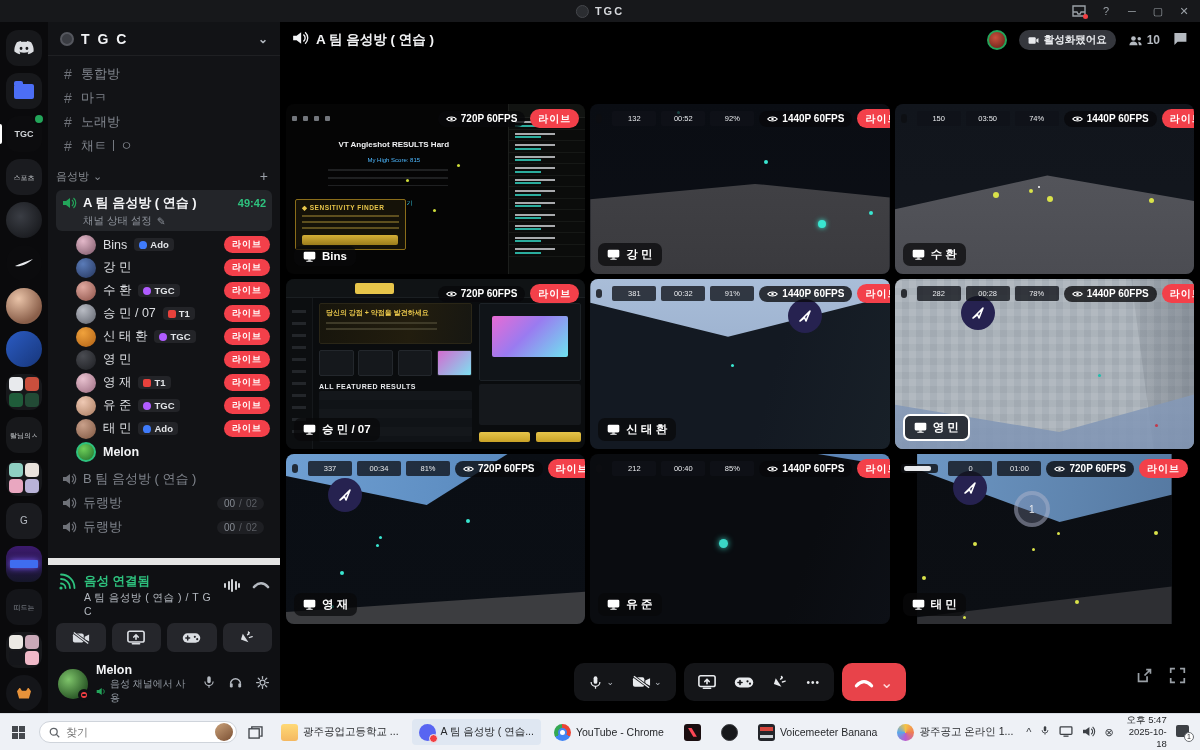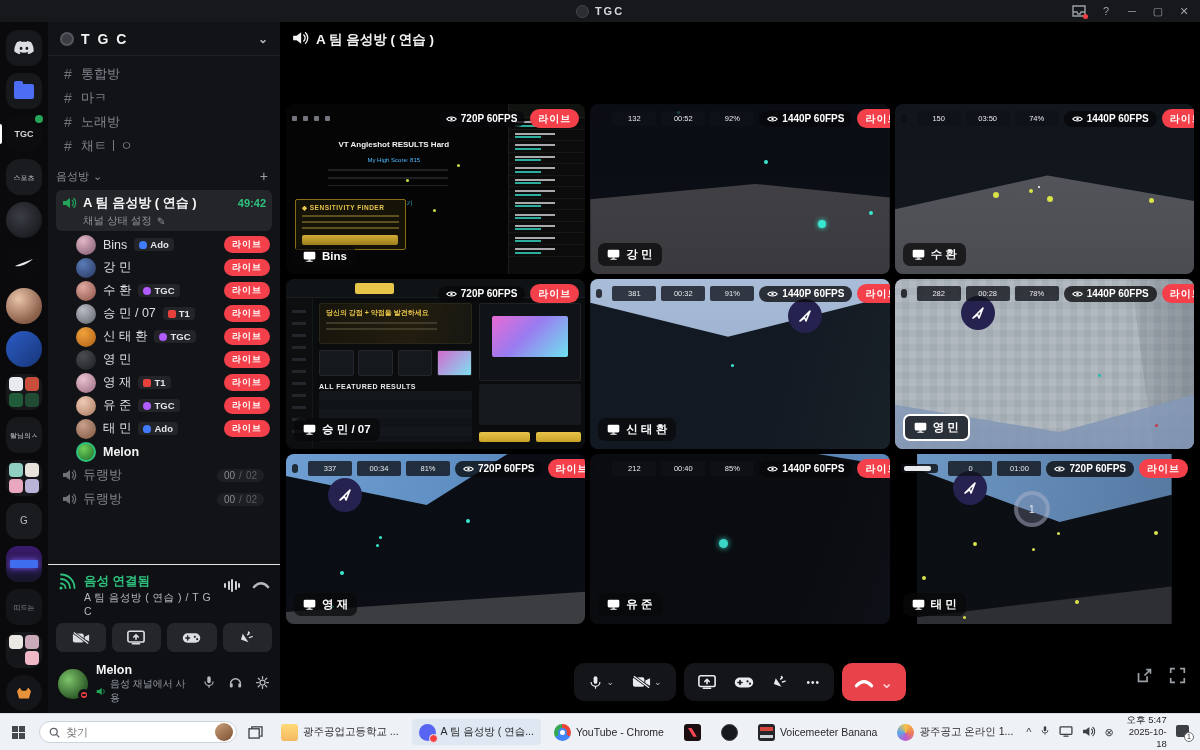--- a/index.html
+++ b/index.html
@@ -66,21 +66,21 @@
   .bico.ado{ background:#3f7bfb; border-radius:50% 50% 45% 45%;}
   .bico.tgc{ background:#b05cff; border-radius:50%;}
   .bico.t1{ background:#e8413c;}
   .livepill { margin-left:auto; margin-right:2px; background:#f3404a; color:#fff; font-size:9px;
     font-weight:bold; border-radius:9px; padding:2px 8px; letter-spacing:1px;}
   .cntpill { margin-left:auto; margin-right:2px; background:#1e1f23; color:#868b93; font-size:10px;
     border-radius:9px; padding:1px 7px; display:flex; gap:4px;}
   .cntpill .dim{ color:#5b5e64;}
 
   
-  .sb-bottom { flex:0 0 auto; background:#0f1013; border-top:1px solid #e5e5e5; padding:6px 8px 6px 8px; }
+  .sb-bottom { flex:0 0 auto; background:#0f1013; border-top:7px solid #e5e5e5; padding:6px 8px 6px 8px; }
   .vstat { display:flex; align-items:flex-start; gap:8px; padding:2px 2px 6px 2px;}
   .vstat .t1l { color:#2ec27e; font-weight:bold; font-size:12.5px;}
   .vstat .t2l { color:#b5bac1; font-size:10.5px; margin-top:1px; letter-spacing:0.5px;}
   .vstat .right { margin-left:auto; display:flex; align-items:center; gap:12px; color:#b5bac1; padding-top:3px;}
   .wave { display:flex; align-items:center; gap:1.5px; height:14px;}
   .wave i{ width:2px; background:#cfd2d6; border-radius:1px; display:block;}
   .vbtns { display:flex; gap:6px; padding-bottom:7px;}
   .vbtn { flex:1; height:29px; background:#25262b; border-radius:7px; display:flex;
     align-items:center; justify-content:center; color:#dbdee3;}
   .userrow { display:flex; align-items:center; gap:8px; padding:4px 2px 2px 2px; }
@@ -468,20 +468,29 @@
               <i class="bico ado"></i>
               <span>Ado</span>
             </span>
           <span class="livepill">라이브</span>
         </div>
         <div class="member">
           <span class="mav" style="background:radial-gradient(circle at 35% 30%, #6fcf5a, #1f6e2a); border:2px solid #2ec27e;"></span>
           <span class="mname" style="font-weight:bold;color:#f2f3f5;">Melon</span>
         </div>
 
+        <div class="crow" style="margin-top:4px;">
+          <span class="spk">
+              <svg width="14" height="12" viewBox="0 0 14 12">
+                <path d="M1 4h3l4-3v10L4 8H1z" fill="#6e7178"></path>
+                <path d="M10 3c2 1.8 2 4.2 0 6M11.5 1c3 2.8 3 7.2 0 10" fill="none" stroke="#6e7178" stroke-width="1.2"></path>
+              </svg>
+            </span>
+          <span>B 팀 음성방 ( 연습 )</span>
+        </div>
         <div class="crow">
           <span class="spk">
               <svg width="14" height="12" viewBox="0 0 14 12">
                 <path d="M1 4h3l4-3v10L4 8H1z" fill="#6e7178"></path>
                 <path d="M10 3c2 1.8 2 4.2 0 6M11.5 1c3 2.8 3 7.2 0 10" fill="none" stroke="#6e7178" stroke-width="1.2"></path>
               </svg>
             </span>
           <span>듀랭방</span>
           <span class="cntpill">
               <span>00</span>
@@ -605,20 +614,42 @@
       </div>
     </aside>
 
     <main class="main">
       <div class="mhead">
         <span><svg width="16" height="14" viewBox="0 0 14 12">
               <path d="M1 4h3l4-3v10L4 8H1z" fill="#f2f3f5"></path>
               <path d="M10 3c2 1.8 2 4.2 0 6M11.5 1c3 2.8 3 7.2 0 10" fill="none" stroke="#f2f3f5" stroke-width="1.2"></path>
             </svg></span>
         <span class="title">A 팀 음성방 ( 연습 )</span>
+        <span class="mh-right">
+          <span class="mh-av"></span>
+          <span class="actpill">
+            <svg width="11" height="9" viewBox="0 0 20 16">
+                <rect x="1" y="2" width="13" height="12" rx="2" fill="#e8eaed"></rect>
+                <path d="M15 6l4-2.5v9L15 10z" fill="#e8eaed"></path>
+              </svg>
+            <span>활성화됐어요</span>
+          </span>
+          <span class="mcount">
+            <svg width="15" height="13" viewBox="0 0 22 16">
+                <circle cx="8" cy="5" r="3.4" fill="#b5bac1"></circle>
+                <path d="M2 15c0-3.6 2.8-5.5 6-5.5s6 1.9 6 5.5z" fill="#b5bac1"></path>
+                <circle cx="16.5" cy="5.5" r="2.6" fill="#b5bac1"></circle>
+                <path d="M15 9.7c2.8.2 5 2 5 5.3h-4" fill="#b5bac1"></path>
+              </svg>
+            <span>10</span>
+          </span>
+          <span class="mh-ic"><svg width="16" height="15" viewBox="0 0 20 18">
+                <path d="M2 2h16v11H7l-4 4V2z" fill="#b5bac1"></path>
+              </svg></span>
+        </span>
       </div>
 
       <div class="vgrid">
 
         <article class="tile t1">
           <div class="scene">
             <div class="gtitle">VT Angleshot RESULTS Hard</div>
             <div class="gsub">My High Score: 815</div>
             <div class="glines"></div>
             <div class="cyant">미러서 베기</div>

